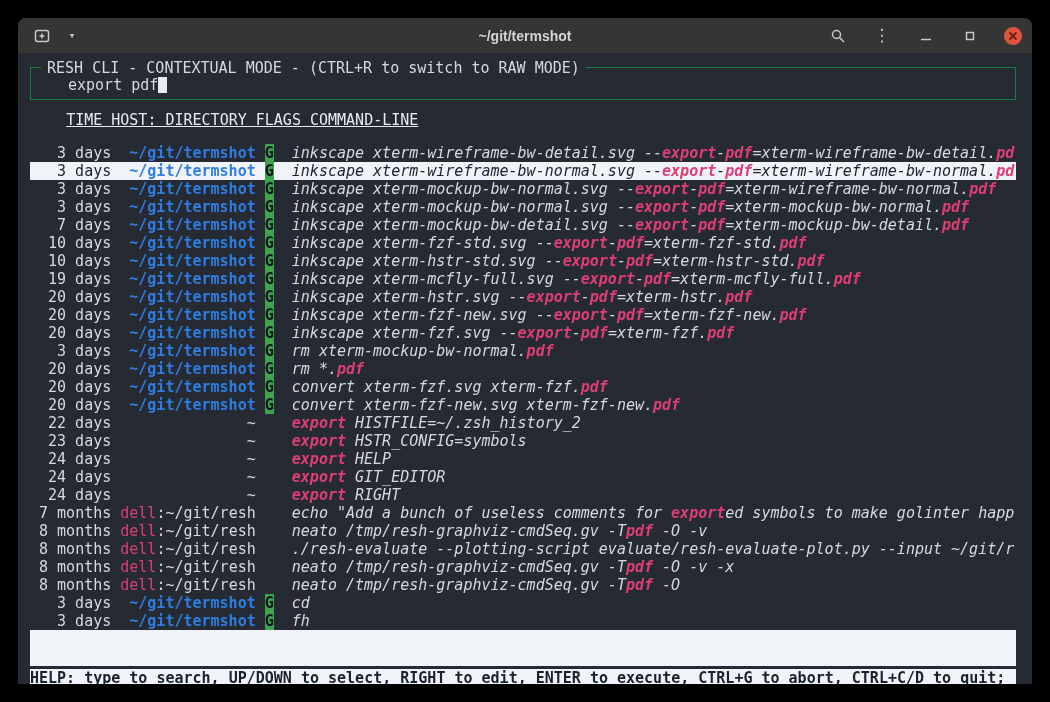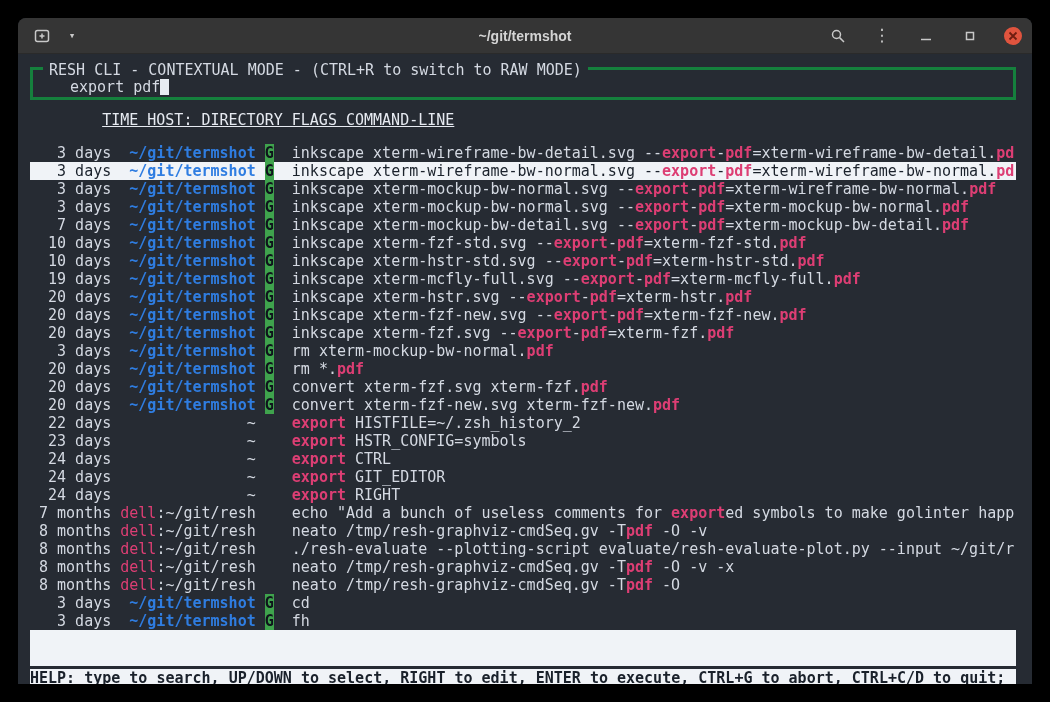--- a/index.html
+++ b/index.html
@@ -21,39 +21,39 @@
   .tb-btn { display:inline-flex; align-items:center; justify-content:center; width:20px; height:20px; cursor:default; }
   .tb-caret { color:#c8c8c8; font-size:11px; line-height:1; }
   .tb-kebab-glyph { color:#c8c8c8; font-size:17px; line-height:1; }
   .tb-close { display:inline-flex; align-items:center; justify-content:center;
               width:18px; height:18px; border-radius:50%; background:var(--close,#e0543e); }
 
   
   .terminal { height:630px; padding:0 16px 0 12px; color:var(--fg,#d4d9e2);
               font-size:15px; line-height:18px; }
 
-  .search-box { position:relative; margin-top:13px; height:33px; border:3px solid #15803d; }
+  .search-box { position:relative; margin-top:13px; height:33px; border:1px solid #15803d; }
   .search-box-title { position:absolute; top:-9px; left:10px; background:var(--term-bg,#262b33);
                       padding:0 6px; white-space:pre; color:var(--fg,#d4d9e2); }
   .search-line { padding:8px 0 0 5px; white-space:pre;margin-left:32px; }
   .cursor { display:inline-block; width:9px; height:16px; background:#e7ecf2; vertical-align:-3px; }
 
   .cols-header { margin-top:11px; height:18px; white-space:pre; color:#e6eaf1; }
-  .cols-header .underlined { text-decoration:underline;margin-left:36px; }
+  .cols-header .underlined { text-decoration:underline; }
 
   .rows { margin-top:15px; }
   .row { display:flex; height:18px; line-height:18px; white-space:pre; overflow:hidden; color:var(--fg,#d4d9e2); }
   .row.selected { background:var(--sel-bg,#f0f3f7); color:var(--sel-fg,#1a212b); }
   .c-lead { width:1ch; flex:0 0 auto; }
   .c-time { width:8ch; flex:0 0 auto; text-align:right; }
   .c-gap  { width:1ch; flex:0 0 auto; }
   .c-gap2 { width:2ch; flex:0 0 auto; }
   .c-host { width:15ch; flex:0 0 auto; text-align:right; }
   .c-flag { width:1ch; flex:0 0 auto; text-align:center; }
-  .c-cmd  { flex:1 1 auto; overflow:hidden; }
+  .c-cmd  { flex:1 1 auto; overflow:hidden;font-style:italic; }
   .sg-d { color:inherit; }
   .sg-b { color:var(--blue,#2f7de1); font-weight:bold; }
   .sg-m { color:var(--match,#dd3e74); font-weight:bold; }
   .sg-r { color:var(--match,#dd3e74); }
   .flag-badge { display:inline-block; width:100%; background:var(--green,#3fa34d);
                 color:#0e141b; font-weight:bold; }
 
   .status-panel { height:36px; background:var(--sel-bg,#f0f3f7); color:var(--sel-fg,#1a212b);
                   font-weight:bold; white-space:pre; overflow:hidden; }
 
@@ -129,21 +129,21 @@
           <div class="row"><span class="c-lead"> </span><span class="c-time">19 days</span><span class="c-gap"> </span><span class="c-host"><span class="sg-b">~/git/termshot</span></span><span class="c-gap"> </span><span class="c-flag"><span class="flag-badge">G</span></span><span class="c-gap2">  </span><span class="c-cmd"><span class="sg-d">inkscape xterm-mcfly-full.svg --</span><span class="sg-m">export</span><span class="sg-d">-</span><span class="sg-m">pdf</span><span class="sg-d">=xterm-mcfly-full.</span><span class="sg-m">pdf</span></span></div>
           <div class="row"><span class="c-lead"> </span><span class="c-time">20 days</span><span class="c-gap"> </span><span class="c-host"><span class="sg-b">~/git/termshot</span></span><span class="c-gap"> </span><span class="c-flag"><span class="flag-badge">G</span></span><span class="c-gap2">  </span><span class="c-cmd"><span class="sg-d">inkscape xterm-hstr.svg --</span><span class="sg-m">export</span><span class="sg-d">-</span><span class="sg-m">pdf</span><span class="sg-d">=xterm-hstr.</span><span class="sg-m">pdf</span></span></div>
           <div class="row"><span class="c-lead"> </span><span class="c-time">20 days</span><span class="c-gap"> </span><span class="c-host"><span class="sg-b">~/git/termshot</span></span><span class="c-gap"> </span><span class="c-flag"><span class="flag-badge">G</span></span><span class="c-gap2">  </span><span class="c-cmd"><span class="sg-d">inkscape xterm-fzf-new.svg --</span><span class="sg-m">export</span><span class="sg-d">-</span><span class="sg-m">pdf</span><span class="sg-d">=xterm-fzf-new.</span><span class="sg-m">pdf</span></span></div>
           <div class="row"><span class="c-lead"> </span><span class="c-time">20 days</span><span class="c-gap"> </span><span class="c-host"><span class="sg-b">~/git/termshot</span></span><span class="c-gap"> </span><span class="c-flag"><span class="flag-badge">G</span></span><span class="c-gap2">  </span><span class="c-cmd"><span class="sg-d">inkscape xterm-fzf.svg --</span><span class="sg-m">export</span><span class="sg-d">-</span><span class="sg-m">pdf</span><span class="sg-d">=xterm-fzf.</span><span class="sg-m">pdf</span></span></div>
           <div class="row"><span class="c-lead"> </span><span class="c-time">3 days</span><span class="c-gap"> </span><span class="c-host"><span class="sg-b">~/git/termshot</span></span><span class="c-gap"> </span><span class="c-flag"><span class="flag-badge">G</span></span><span class="c-gap2">  </span><span class="c-cmd"><span class="sg-d">rm xterm-mockup-bw-normal.</span><span class="sg-m">pdf</span></span></div>
           <div class="row"><span class="c-lead"> </span><span class="c-time">20 days</span><span class="c-gap"> </span><span class="c-host"><span class="sg-b">~/git/termshot</span></span><span class="c-gap"> </span><span class="c-flag"><span class="flag-badge">G</span></span><span class="c-gap2">  </span><span class="c-cmd"><span class="sg-d">rm *.</span><span class="sg-m">pdf</span></span></div>
           <div class="row"><span class="c-lead"> </span><span class="c-time">20 days</span><span class="c-gap"> </span><span class="c-host"><span class="sg-b">~/git/termshot</span></span><span class="c-gap"> </span><span class="c-flag"><span class="flag-badge">G</span></span><span class="c-gap2">  </span><span class="c-cmd"><span class="sg-d">convert xterm-fzf.svg xterm-fzf.</span><span class="sg-m">pdf</span></span></div>
           <div class="row"><span class="c-lead"> </span><span class="c-time">20 days</span><span class="c-gap"> </span><span class="c-host"><span class="sg-b">~/git/termshot</span></span><span class="c-gap"> </span><span class="c-flag"><span class="flag-badge">G</span></span><span class="c-gap2">  </span><span class="c-cmd"><span class="sg-d">convert xterm-fzf-new.svg xterm-fzf-new.</span><span class="sg-m">pdf</span></span></div>
           <div class="row"><span class="c-lead"> </span><span class="c-time">22 days</span><span class="c-gap"> </span><span class="c-host"><span class="sg-d">~</span></span><span class="c-gap"> </span><span class="c-flag"> </span><span class="c-gap2">  </span><span class="c-cmd"><span class="sg-m">export</span><span class="sg-d"> HISTFILE=~/.zsh_history_2</span></span></div>
           <div class="row"><span class="c-lead"> </span><span class="c-time">23 days</span><span class="c-gap"> </span><span class="c-host"><span class="sg-d">~</span></span><span class="c-gap"> </span><span class="c-flag"> </span><span class="c-gap2">  </span><span class="c-cmd"><span class="sg-m">export</span><span class="sg-d"> HSTR_CONFIG=symbols</span></span></div>
-          <div class="row"><span class="c-lead"> </span><span class="c-time">24 days</span><span class="c-gap"> </span><span class="c-host"><span class="sg-d">~</span></span><span class="c-gap"> </span><span class="c-flag"> </span><span class="c-gap2">  </span><span class="c-cmd"><span class="sg-m">export</span><span class="sg-d"> CTRL</span></span></div>
+          <div class="row"><span class="c-lead"> </span><span class="c-time">24 days</span><span class="c-gap"> </span><span class="c-host"><span class="sg-d">~</span></span><span class="c-gap"> </span><span class="c-flag"> </span><span class="c-gap2">  </span><span class="c-cmd"><span class="sg-m">export</span><span class="sg-d"> HELP</span></span></div>
           <div class="row"><span class="c-lead"> </span><span class="c-time">24 days</span><span class="c-gap"> </span><span class="c-host"><span class="sg-d">~</span></span><span class="c-gap"> </span><span class="c-flag"> </span><span class="c-gap2">  </span><span class="c-cmd"><span class="sg-m">export</span><span class="sg-d"> GIT_EDITOR</span></span></div>
           <div class="row"><span class="c-lead"> </span><span class="c-time">24 days</span><span class="c-gap"> </span><span class="c-host"><span class="sg-d">~</span></span><span class="c-gap"> </span><span class="c-flag"> </span><span class="c-gap2">  </span><span class="c-cmd"><span class="sg-m">export</span><span class="sg-d"> RIGHT</span></span></div>
           <div class="row"><span class="c-lead"> </span><span class="c-time">7 months</span><span class="c-gap"> </span><span class="c-host"><span class="sg-r">dell</span><span class="sg-d">:~/git/resh</span></span><span class="c-gap"> </span><span class="c-flag"> </span><span class="c-gap2">  </span><span class="c-cmd"><span class="sg-d">echo "Add a bunch of useless comments for </span><span class="sg-m">export</span><span class="sg-d">ed symbols to make golinter happ</span></span></div>
           <div class="row"><span class="c-lead"> </span><span class="c-time">8 months</span><span class="c-gap"> </span><span class="c-host"><span class="sg-r">dell</span><span class="sg-d">:~/git/resh</span></span><span class="c-gap"> </span><span class="c-flag"> </span><span class="c-gap2">  </span><span class="c-cmd"><span class="sg-d">neato /tmp/resh-graphviz-cmdSeq.gv -T</span><span class="sg-m">pdf</span><span class="sg-d"> -O -v</span></span></div>
           <div class="row"><span class="c-lead"> </span><span class="c-time">8 months</span><span class="c-gap"> </span><span class="c-host"><span class="sg-r">dell</span><span class="sg-d">:~/git/resh</span></span><span class="c-gap"> </span><span class="c-flag"> </span><span class="c-gap2">  </span><span class="c-cmd"><span class="sg-d">./resh-evaluate --plotting-script evaluate/resh-evaluate-plot.py --input ~/git/r</span></span></div>
           <div class="row"><span class="c-lead"> </span><span class="c-time">8 months</span><span class="c-gap"> </span><span class="c-host"><span class="sg-r">dell</span><span class="sg-d">:~/git/resh</span></span><span class="c-gap"> </span><span class="c-flag"> </span><span class="c-gap2">  </span><span class="c-cmd"><span class="sg-d">neato /tmp/resh-graphviz-cmdSeq.gv -T</span><span class="sg-m">pdf</span><span class="sg-d"> -O -v -x</span></span></div>
           <div class="row"><span class="c-lead"> </span><span class="c-time">8 months</span><span class="c-gap"> </span><span class="c-host"><span class="sg-r">dell</span><span class="sg-d">:~/git/resh</span></span><span class="c-gap"> </span><span class="c-flag"> </span><span class="c-gap2">  </span><span class="c-cmd"><span class="sg-d">neato /tmp/resh-graphviz-cmdSeq.gv -T</span><span class="sg-m">pdf</span><span class="sg-d"> -O</span></span></div>
           <div class="row"><span class="c-lead"> </span><span class="c-time">3 days</span><span class="c-gap"> </span><span class="c-host"><span class="sg-b">~/git/termshot</span></span><span class="c-gap"> </span><span class="c-flag"><span class="flag-badge">G</span></span><span class="c-gap2">  </span><span class="c-cmd"><span class="sg-d">cd</span></span></div>
           <div class="row"><span class="c-lead"> </span><span class="c-time">3 days</span><span class="c-gap"> </span><span class="c-host"><span class="sg-b">~/git/termshot</span></span><span class="c-gap"> </span><span class="c-flag"><span class="flag-badge">G</span></span><span class="c-gap2">  </span><span class="c-cmd"><span class="sg-d">fh</span></span></div>
         </div>

